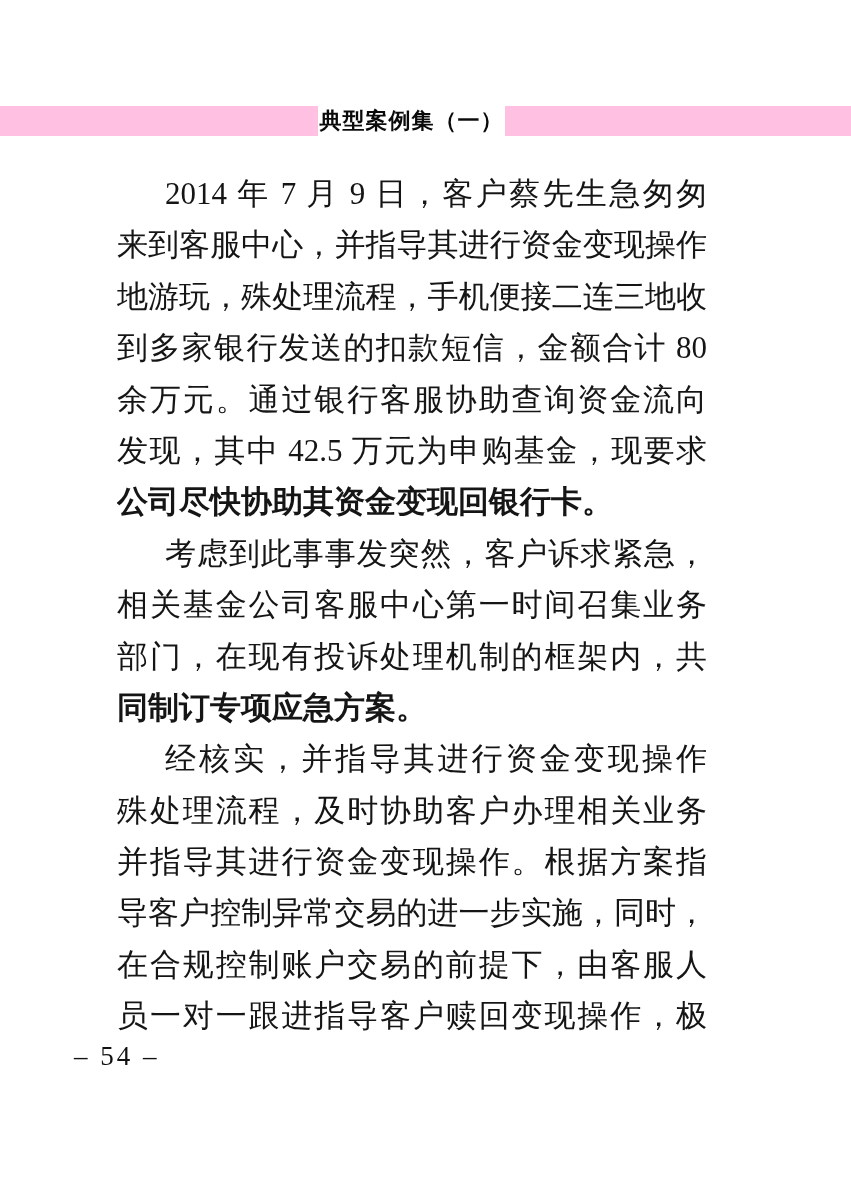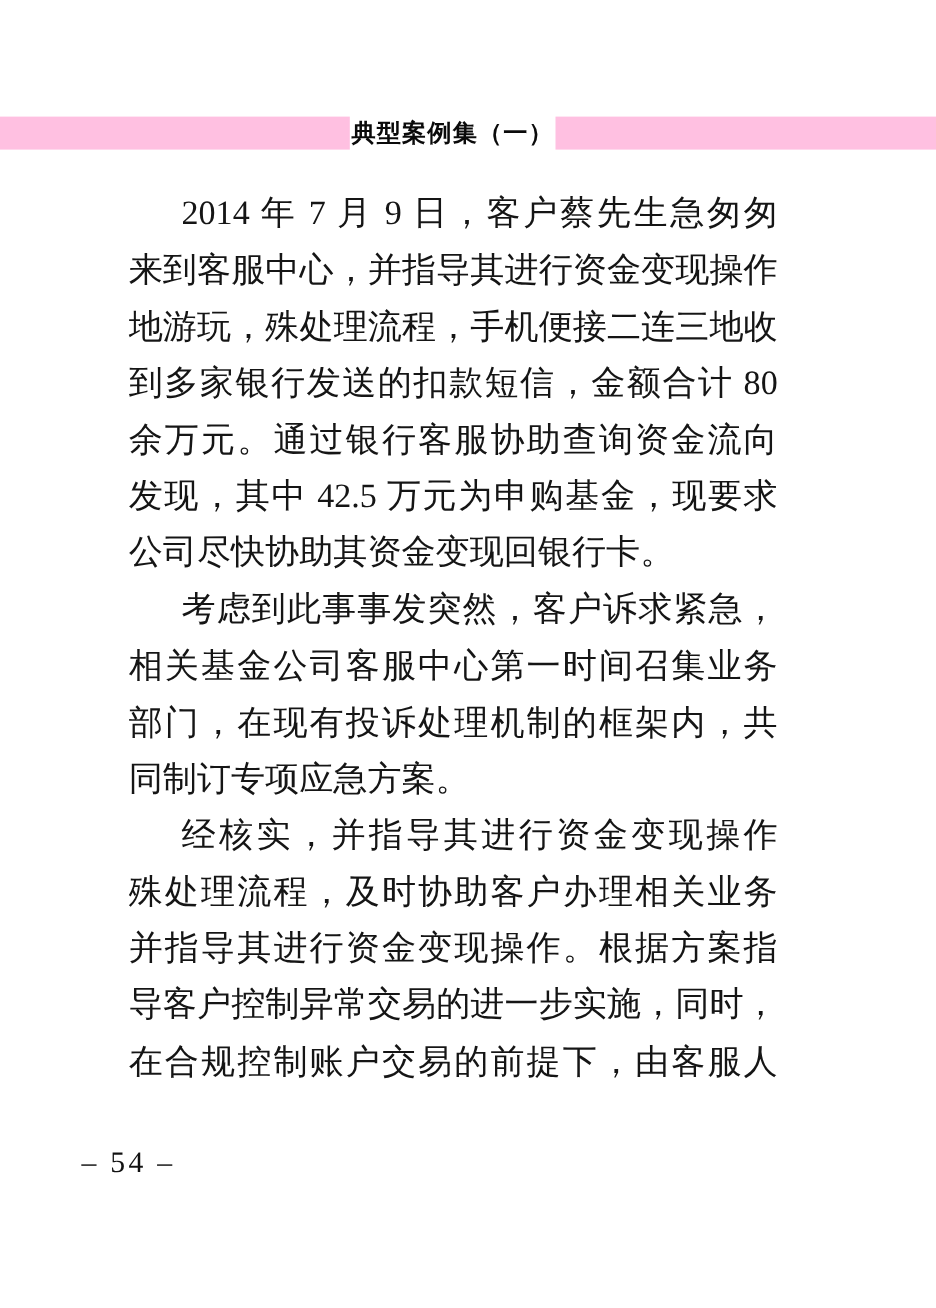--- a/index.html
+++ b/index.html
@@ -72,20 +72,21 @@
     text-align-last: justify;
     text-justify: inter-character;
     white-space: nowrap;
   }
   .line.first {
     padding-left: 48px;
   }
   .line.first { width: 542px; }
   .line.para-end {
     text-align-last: left;
+    font-weight: bold;
   }
 
   
   .footer {
     position: absolute;
     left: 74px;
     top: 1041px;
     font-size: 27px;
     letter-spacing: 3px;
     color: #111111;
@@ -118,17 +119,18 @@
     <div class="line first">考虑到此事事发突然，客户诉求紧急，</div>
     <div class="line">相关基金公司客服中心第一时间召集业务</div>
     <div class="line">部门，在现有投诉处理机制的框架内，共</div>
     <div class="line para-end">同制订专项应急方案。</div>
 
     <div class="line first">经核实，并指导其进行资金变现操作</div>
     <div class="line">殊处理流程，及时协助客户办理相关业务</div>
     <div class="line">并指导其进行资金变现操作。根据方案指</div>
     <div class="line">导客户控制异常交易的进一步实施，同时，</div>
     <div class="line">在合规控制账户交易的前提下，由客服人</div>
+    <div class="line">员一对一跟进指导客户赎回变现操作，极</div>
   </div>
 
   <div class="footer">– 54 –</div>
 
 </div>
 
 </body></html>

